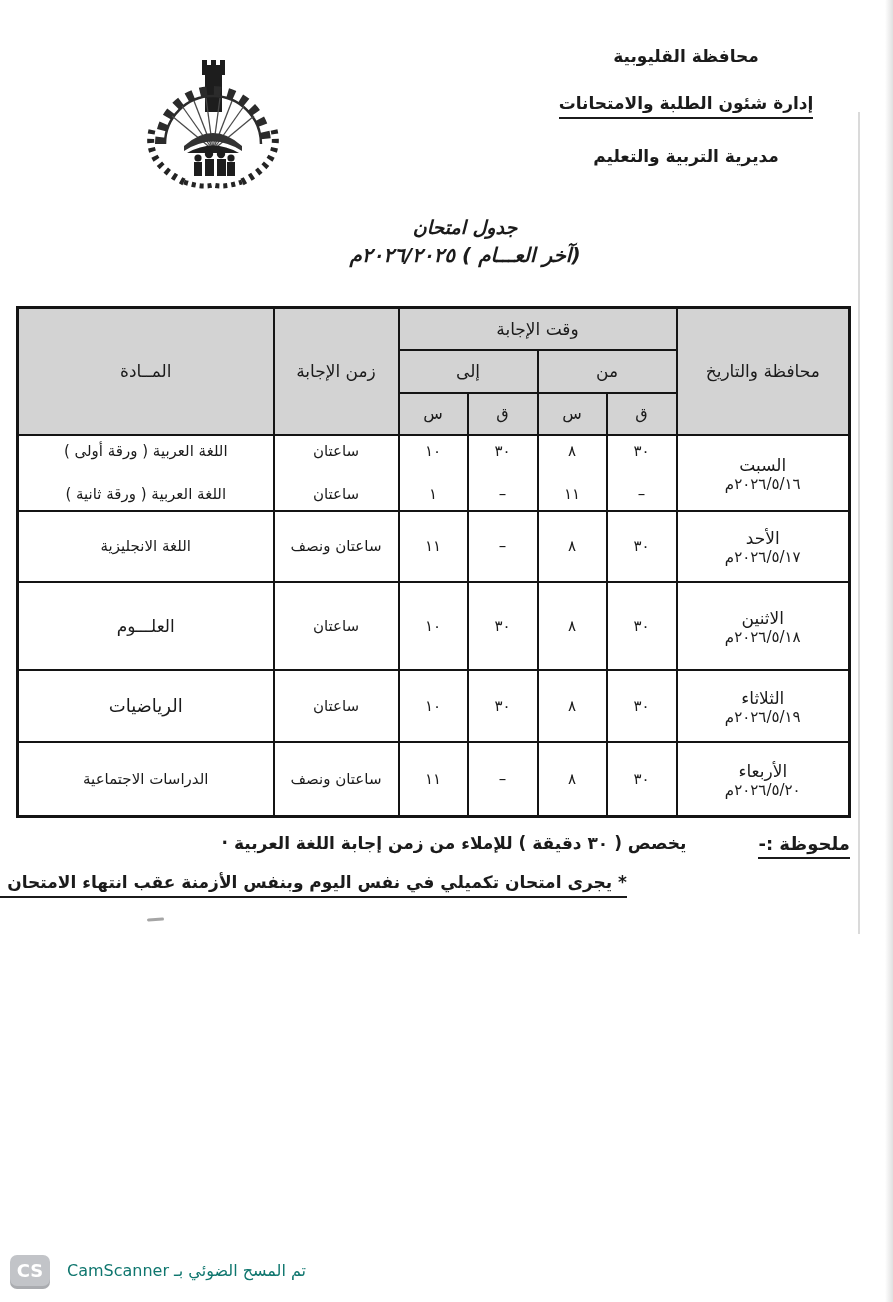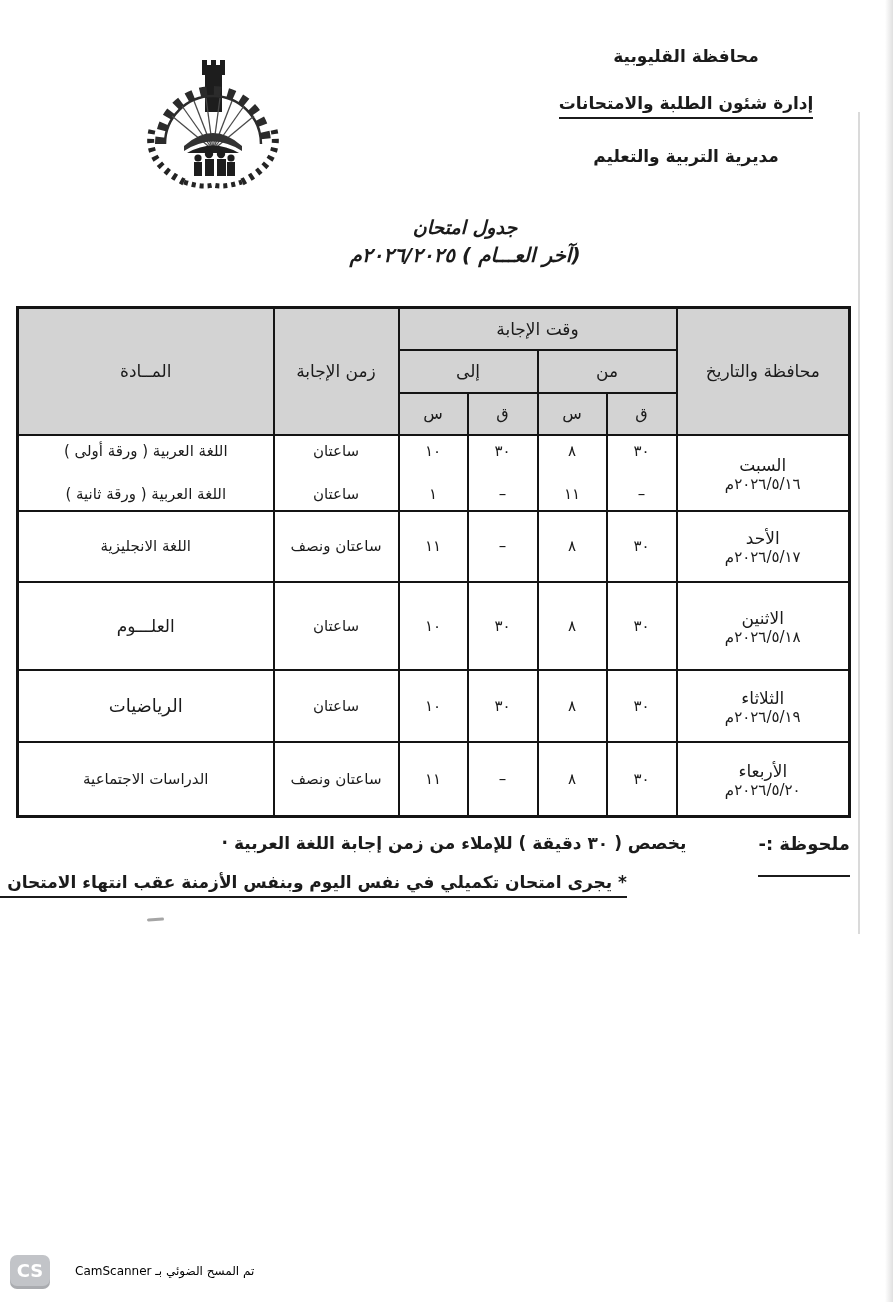--- a/index.html
+++ b/index.html
@@ -45,30 +45,30 @@
   tr.hr1{height:42px;} tr.hr2{height:43px;} tr.hr3{height:42px;}
   tr.r0{height:76px;} tr.r1{height:71px;} tr.r2{height:88px;} tr.r3{height:72px;} tr.r4{height:75px;}
   td.num{font-size:15px;}
   td.dur{font-size:15px;}
   td.subj{font-size:15px;}
   .daycell .day{font-size:17px;margin-top:2px;}
   .daycell .date{font-size:15px;}
   .stack{display:flex;flex-direction:column;justify-content:space-around;height:68px;gap:18px;}
   
   .note1{position:absolute;top:833px;right:43px;left:20px;direction:rtl;display:flex;align-items:flex-start;}
-  .note1 .lbl{font-size:18px;font-weight:bold;border-bottom:2.5px solid #1b1b1b;padding-bottom:21px;white-space:nowrap;}
+  .note1 .lbl{font-size:18px;font-weight:bold;border-bottom:2.5px solid #1b1b1b;padding-bottom:3px;white-space:nowrap;}
   .note1 .txt{font-size:17px;font-weight:bold;margin-right:72px;white-space:nowrap;}
   .note2{position:absolute;top:872px;right:266px;direction:rtl;font-size:17px;font-weight:bold;
     border-bottom:2.5px solid #1b1b1b;padding-bottom:4px;white-space:nowrap;}
   
-  .footer{position:absolute;left:10px;top:1255px;display:flex;align-items:center;gap:25px;}
+  .footer{position:absolute;left:10px;top:1255px;display:flex;align-items:center;gap:17px;}
   .cs-badge{width:40px;height:31px;border-radius:7px;background:#c2c4c8;box-shadow:0 3px 0 #aaacb0;
     color:#ffffff;font-size:18px;font-weight:bold;display:flex;align-items:center;justify-content:center;
     font-family:"DejaVu Sans",sans-serif;}
-  .footer .ftxt{color:#000000;font-size:12px;direction:rtl;}
+  .footer .ftxt{color:#0f766e;font-size:16px;direction:rtl;}
 </style>
 </head>
 <body>
 
 <div class="page">
 
   <div class="edge-shade"></div>
   <div class="scan-line"></div>
   <div class="smudge"></div>
 

